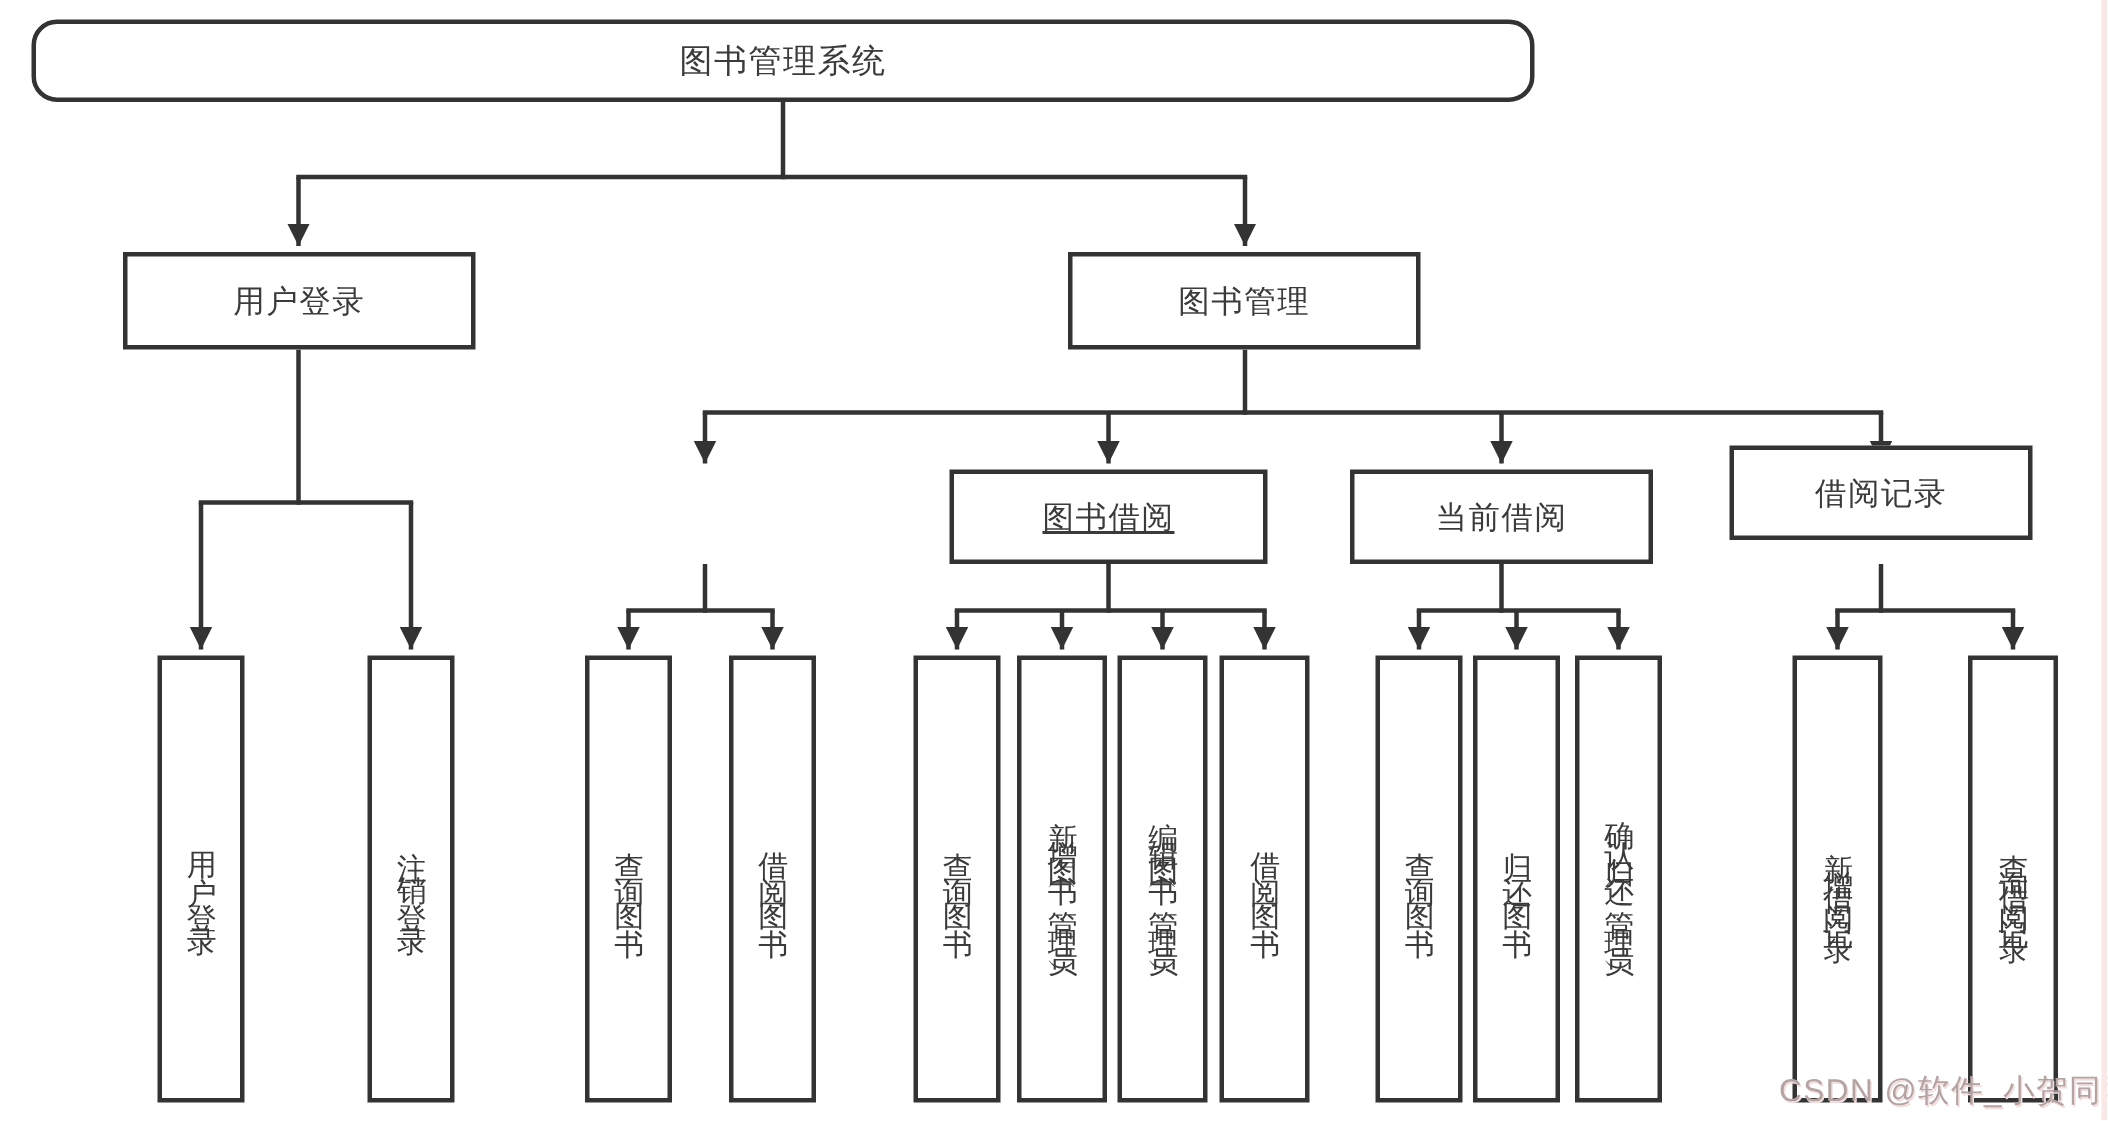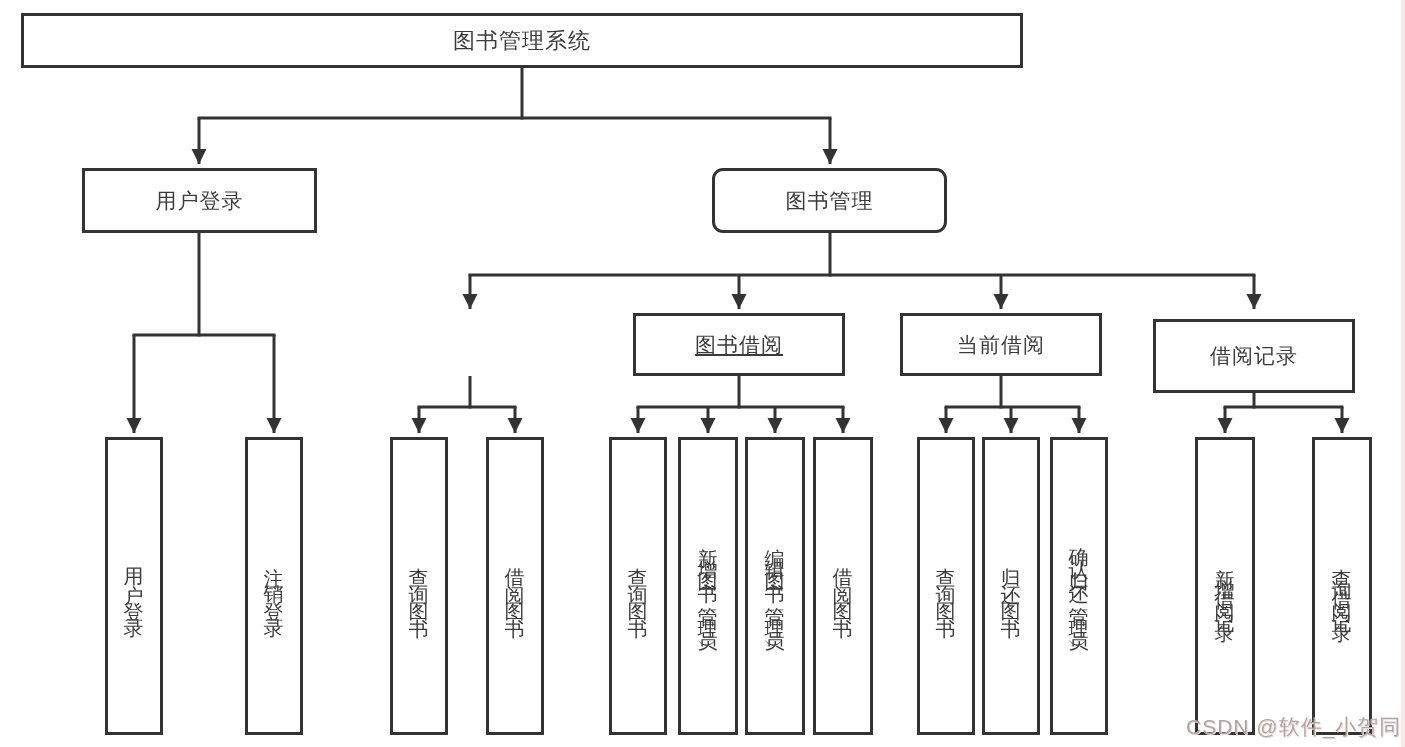--- a/index.html
+++ b/index.html
@@ -25,21 +25,21 @@
     box-sizing: border-box;
     border: 3px solid #333333;
     background: #ffffff;
     color: #3b3b3b;
     display: flex;
     align-items: center;
     justify-content: center;
     text-align: center;
   }
   .hnode { font-size: 21px; letter-spacing: 1px; }
-  .root  { font-size: 22px; }
+  .root  { font-size: 22px; border-radius: 17px; }
   .vnode {
     display: flex;
     align-items: center;
     justify-content: center;
   }
   .vnode .vtext {
     writing-mode: vertical-rl;
     text-orientation: mixed;
     font-size: 20px;
     line-height: 1;
@@ -119,31 +119,31 @@
     </g>
   </svg>
 
   <div class="node hnode root" style="left:21px; top:13px; width:1002px; height:55px;">
     <span>图书管理系统</span>
   </div>
 
   <div class="node hnode" style="left:82px; top:168px; width:235px; height:65px;">
     <span>用户登录</span>
   </div>
-  <div class="node hnode" style="left:712px; top:168px; width:235px; height:65px;border-radius:11px;">
+  <div class="node hnode" style="left:712px; top:168px; width:235px; height:65px;">
     <span>图书管理</span>
   </div>
 
   <div class="node hnode" style="left:633px; top:313px; width:212px; height:63px;text-decoration:underline;">
     <span>图书借阅</span>
   </div>
   <div class="node hnode" style="left:900px; top:313px; width:202px; height:63px;">
     <span>当前借阅</span>
   </div>
-  <div class="node hnode" style="left:1153px; top:319px; width:202px; height:74px;">
+  <div class="node hnode" style="left:1153px; top:297px; width:202px; height:63px;">
     <span>借阅记录</span>
   </div>
 
   <div class="node vnode s4" style="left:105px; top:437px; width:58px; height:298px;">
     <span class="vtext">用户登录</span>
   </div>
   <div class="node vnode s4" style="left:245px; top:437px; width:58px; height:298px;">
     <span class="vtext">注销登录</span>
   </div>
 

